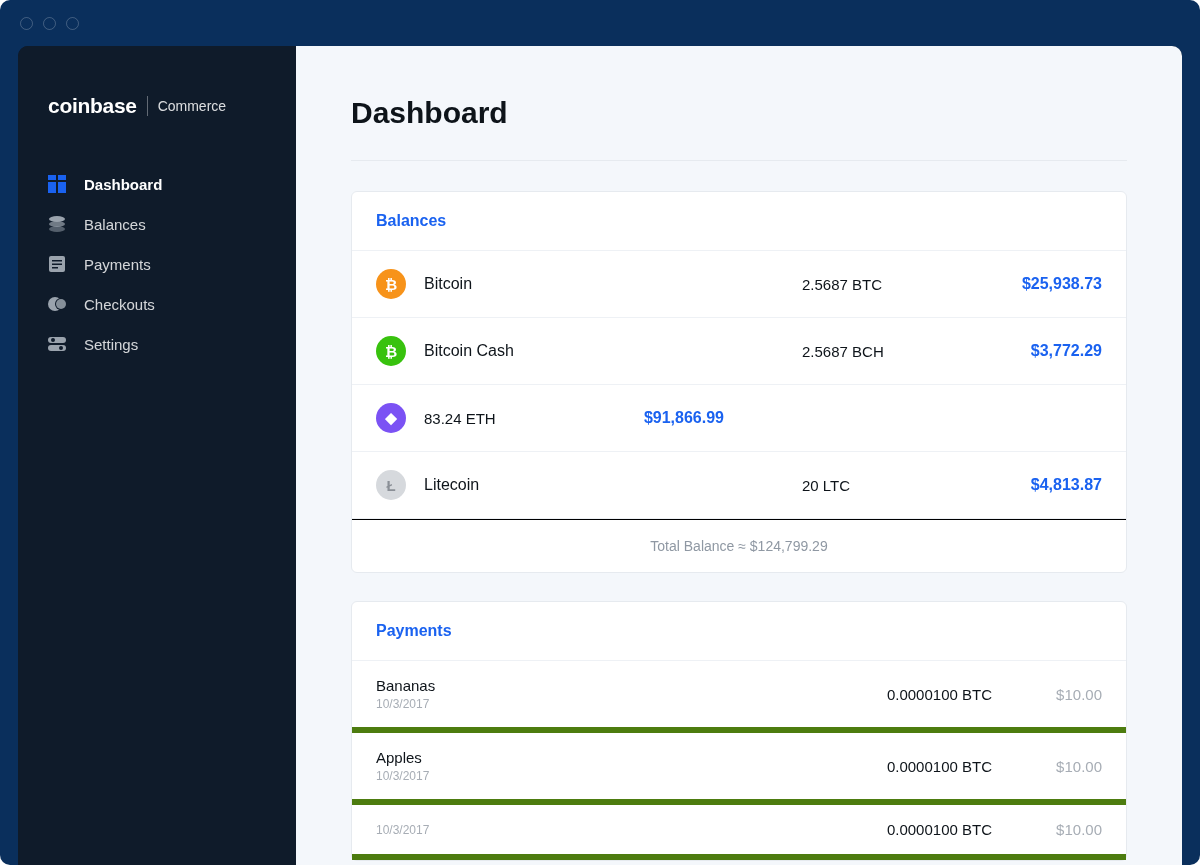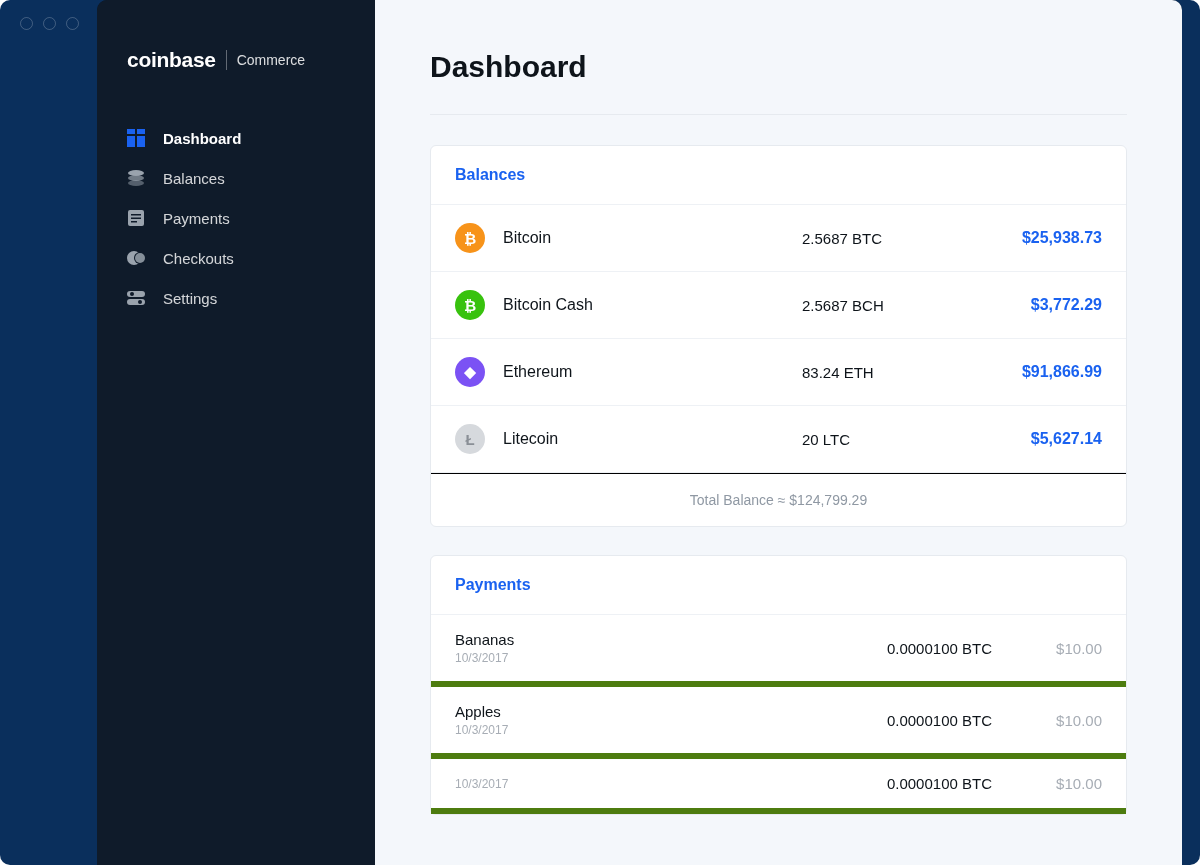--- a/index.html
+++ b/index.html
@@ -9,20 +9,21 @@
       width: 1200px;
       height: 865px;
       overflow: hidden;
     }
     .frame {
       width: 1200px;
       height: 865px;
       background: #0a2f5c;
       border-radius: 10px;
       display: flex;
+      flex-direction: column;
       overflow: hidden;
     }
     .titlebar {
       height: 46px;
       display: flex;
       align-items: center;
       padding-left: 20px;
       gap: 10px;
       flex-shrink: 0;
     }
@@ -289,30 +290,29 @@
 
         <div class="row">
           <div class="coin-icon" style="background:#38c20e">₿</div>
           <div class="row-name">Bitcoin Cash</div>
           <div class="row-amount">2.5687 BCH</div>
           <div class="row-usd">$3,772.29</div>
         </div>
 
         <div class="row">
           <div class="coin-icon" style="background:#7b52f4">◆</div>
-          <div class="row-name">Ethereum</div>
           <div class="row-amount">83.24 ETH</div>
           <div class="row-usd">$91,866.99</div>
         </div>
 
         <div class="row">
           <div class="coin-icon" style="background:#d6d9dd;color:#8a8f96">Ł</div>
           <div class="row-name">Litecoin</div>
           <div class="row-amount">20 LTC</div>
-          <div class="row-usd">$5,627.14</div>
+          <div class="row-usd">$4,813.87</div>
         </div>
 
         <div class="card-footer">Total Balance ≈ $124,799.29</div>
       </section>
 
       <section class="card">
         <div class="card-header">Payments</div>
 
         <div class="pay-row">
           <div class="pay-info">

